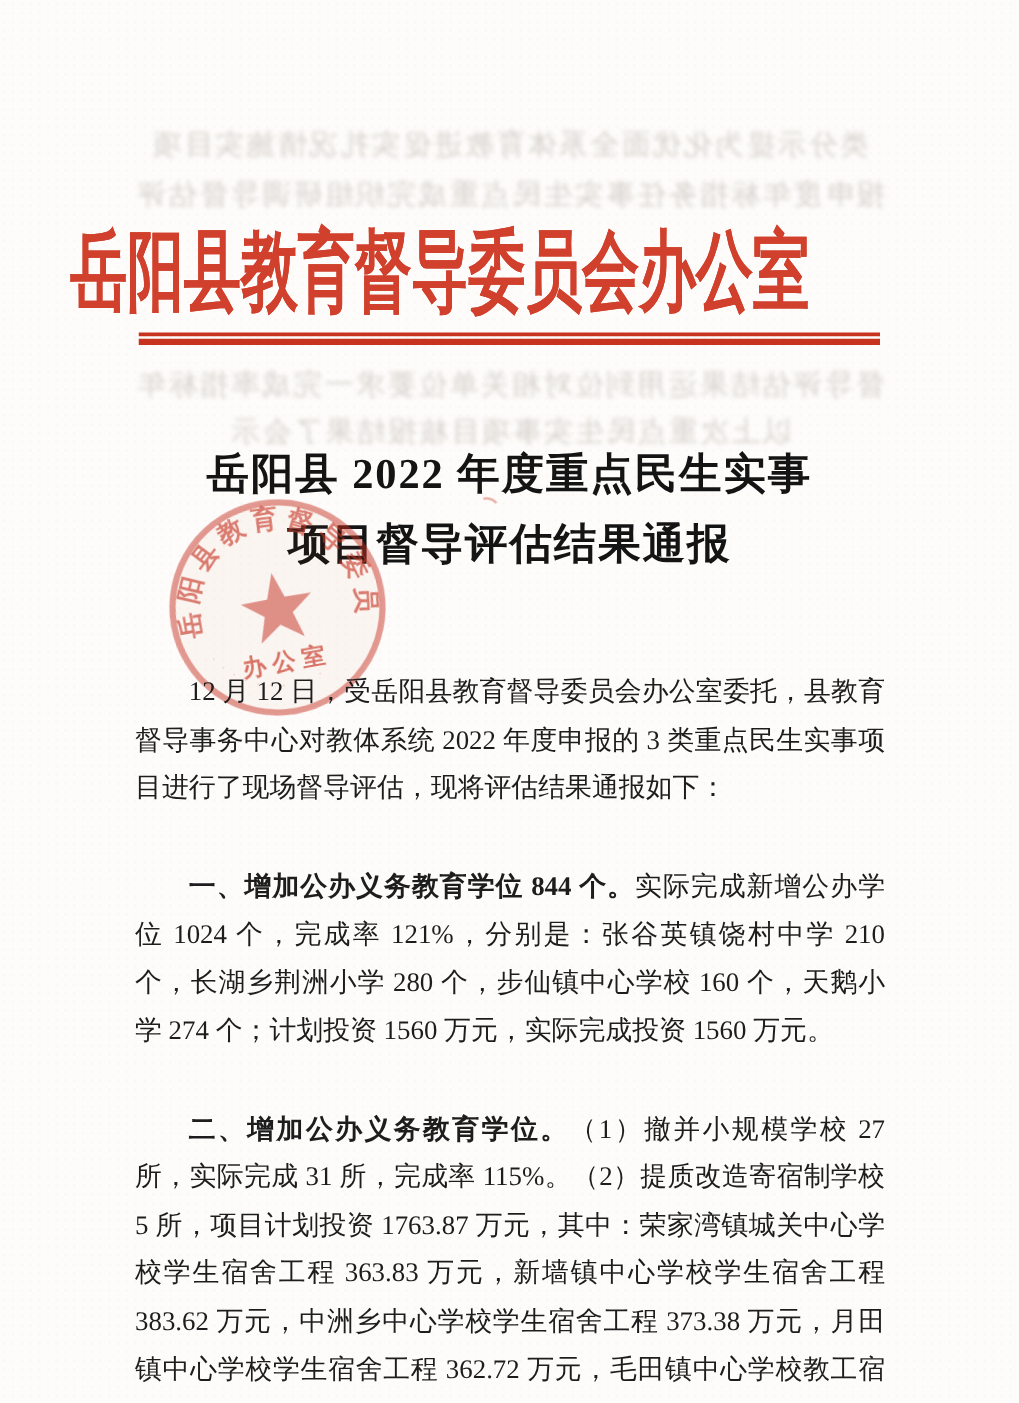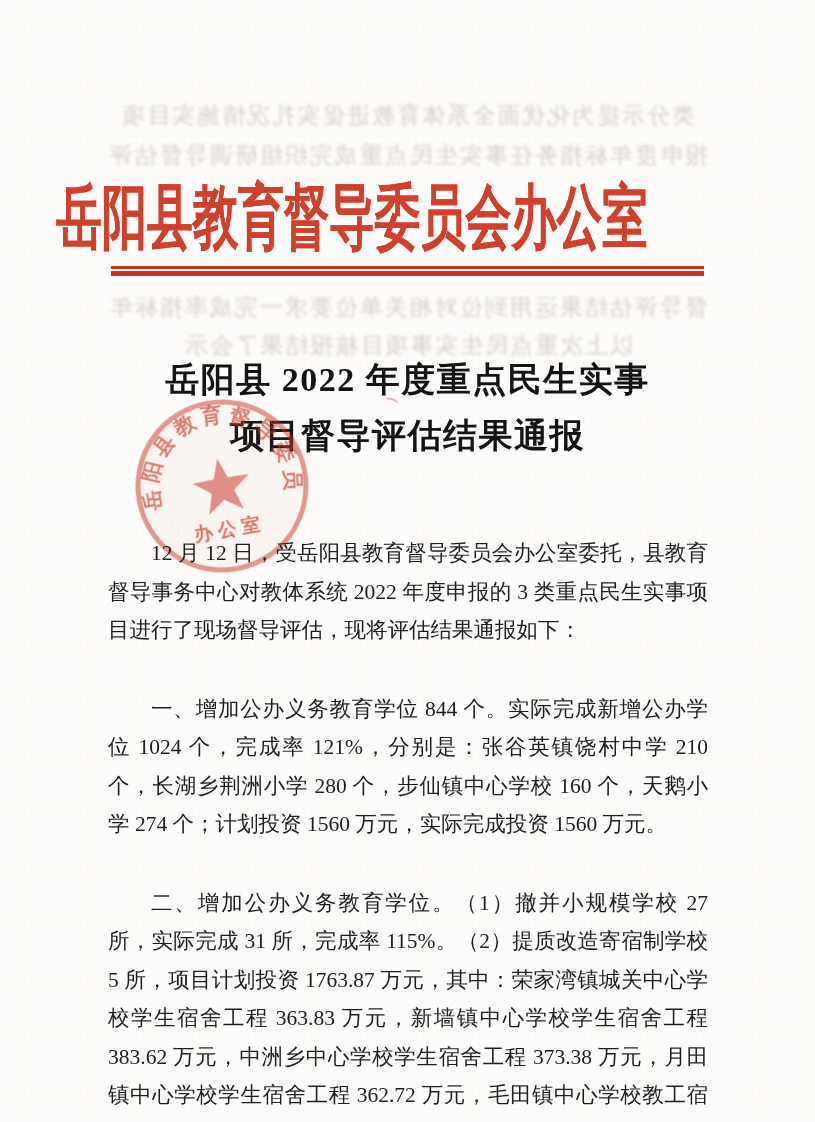--- a/index.html
+++ b/index.html
@@ -141,21 +141,21 @@
     left: 108px;
     top: 494px;
     width: 600px;
     color: #1d1d1d;
     font-size: 21.5px;
     line-height: 38.5px;
     text-align: justify;
     text-justify: inter-ideograph;
   }
   .doc-body p { text-indent: 2em; margin-top: 40px; }
-  .doc-body .para-lead { font-weight: 400; }
+  .doc-body .para-lead { font-weight: 700; }
 </style>
 </head>
 <body>
 
 <div class="page">
 
   <div class="bleed bleed-1">类分示提为化优面全系体育教进促实扎况情施实目项</div>
   <div class="bleed bleed-2">报申度年标指务任事实生民点重成完织组研调导督估评</div>
   <div class="bleed bleed-3">督导评估结果运用到位对相关单位要求一完成率指标年</div>
   <div class="bleed bleed-4">以上次重点民生实事项目核报结果了会示</div>

